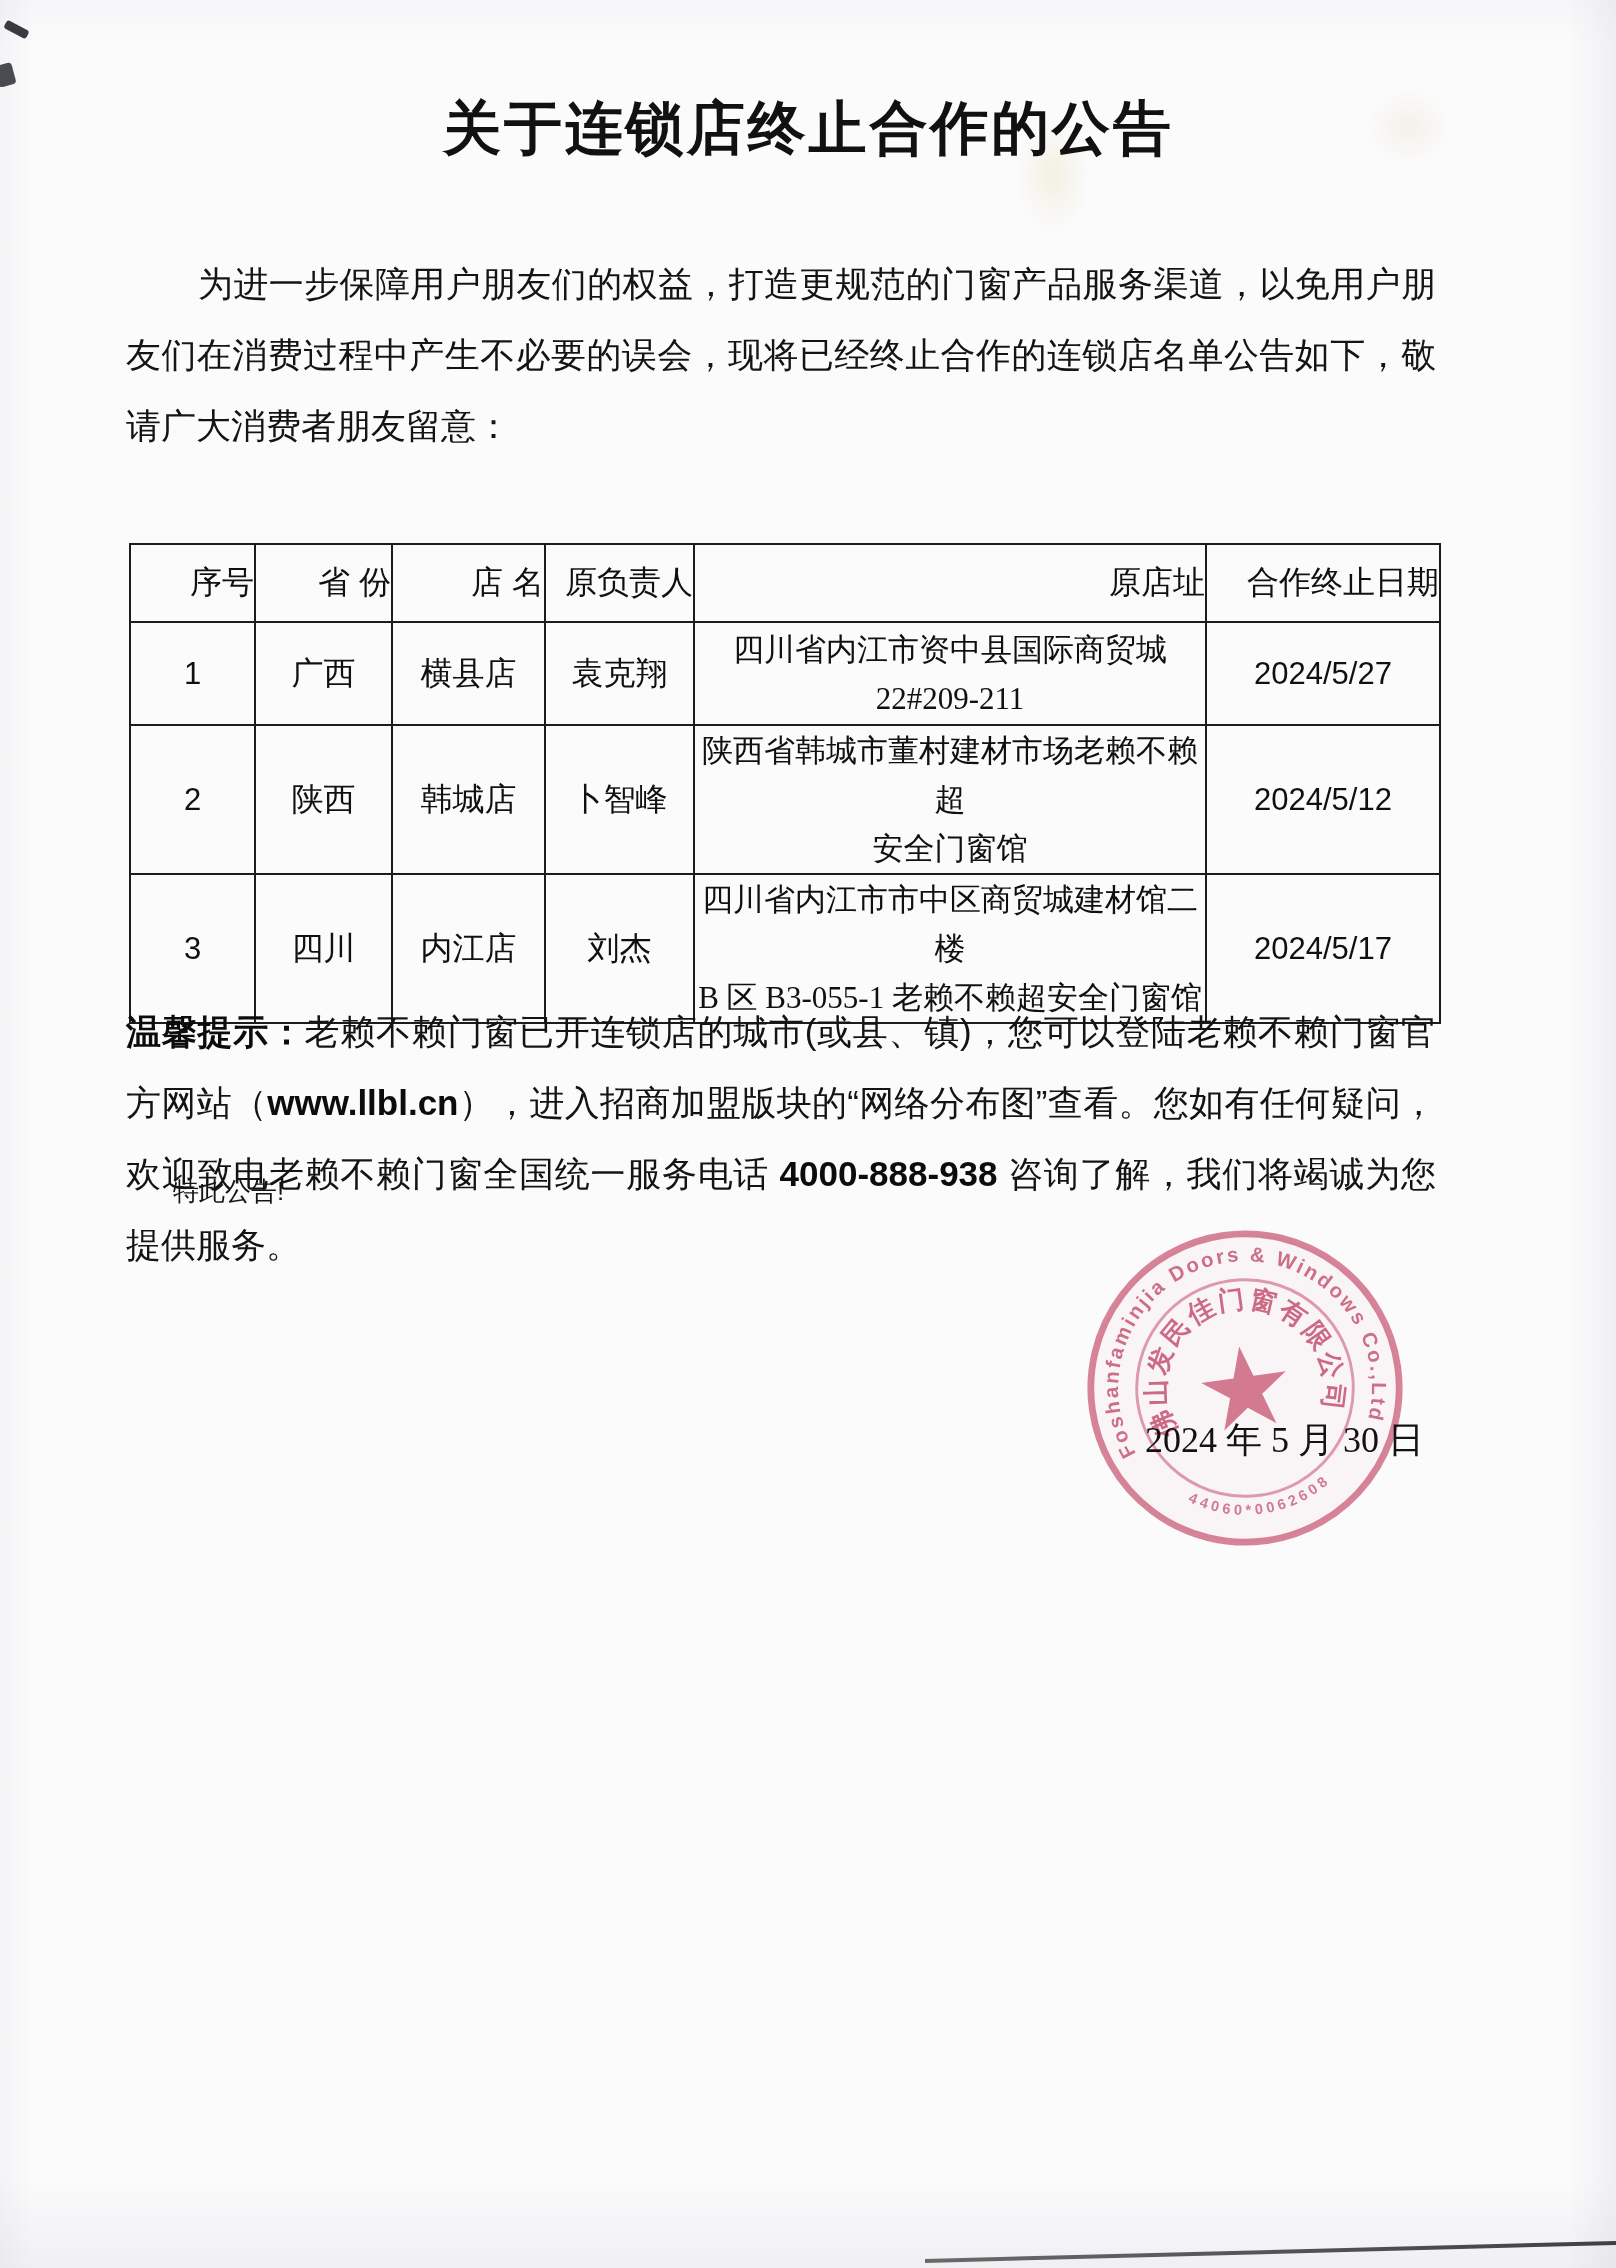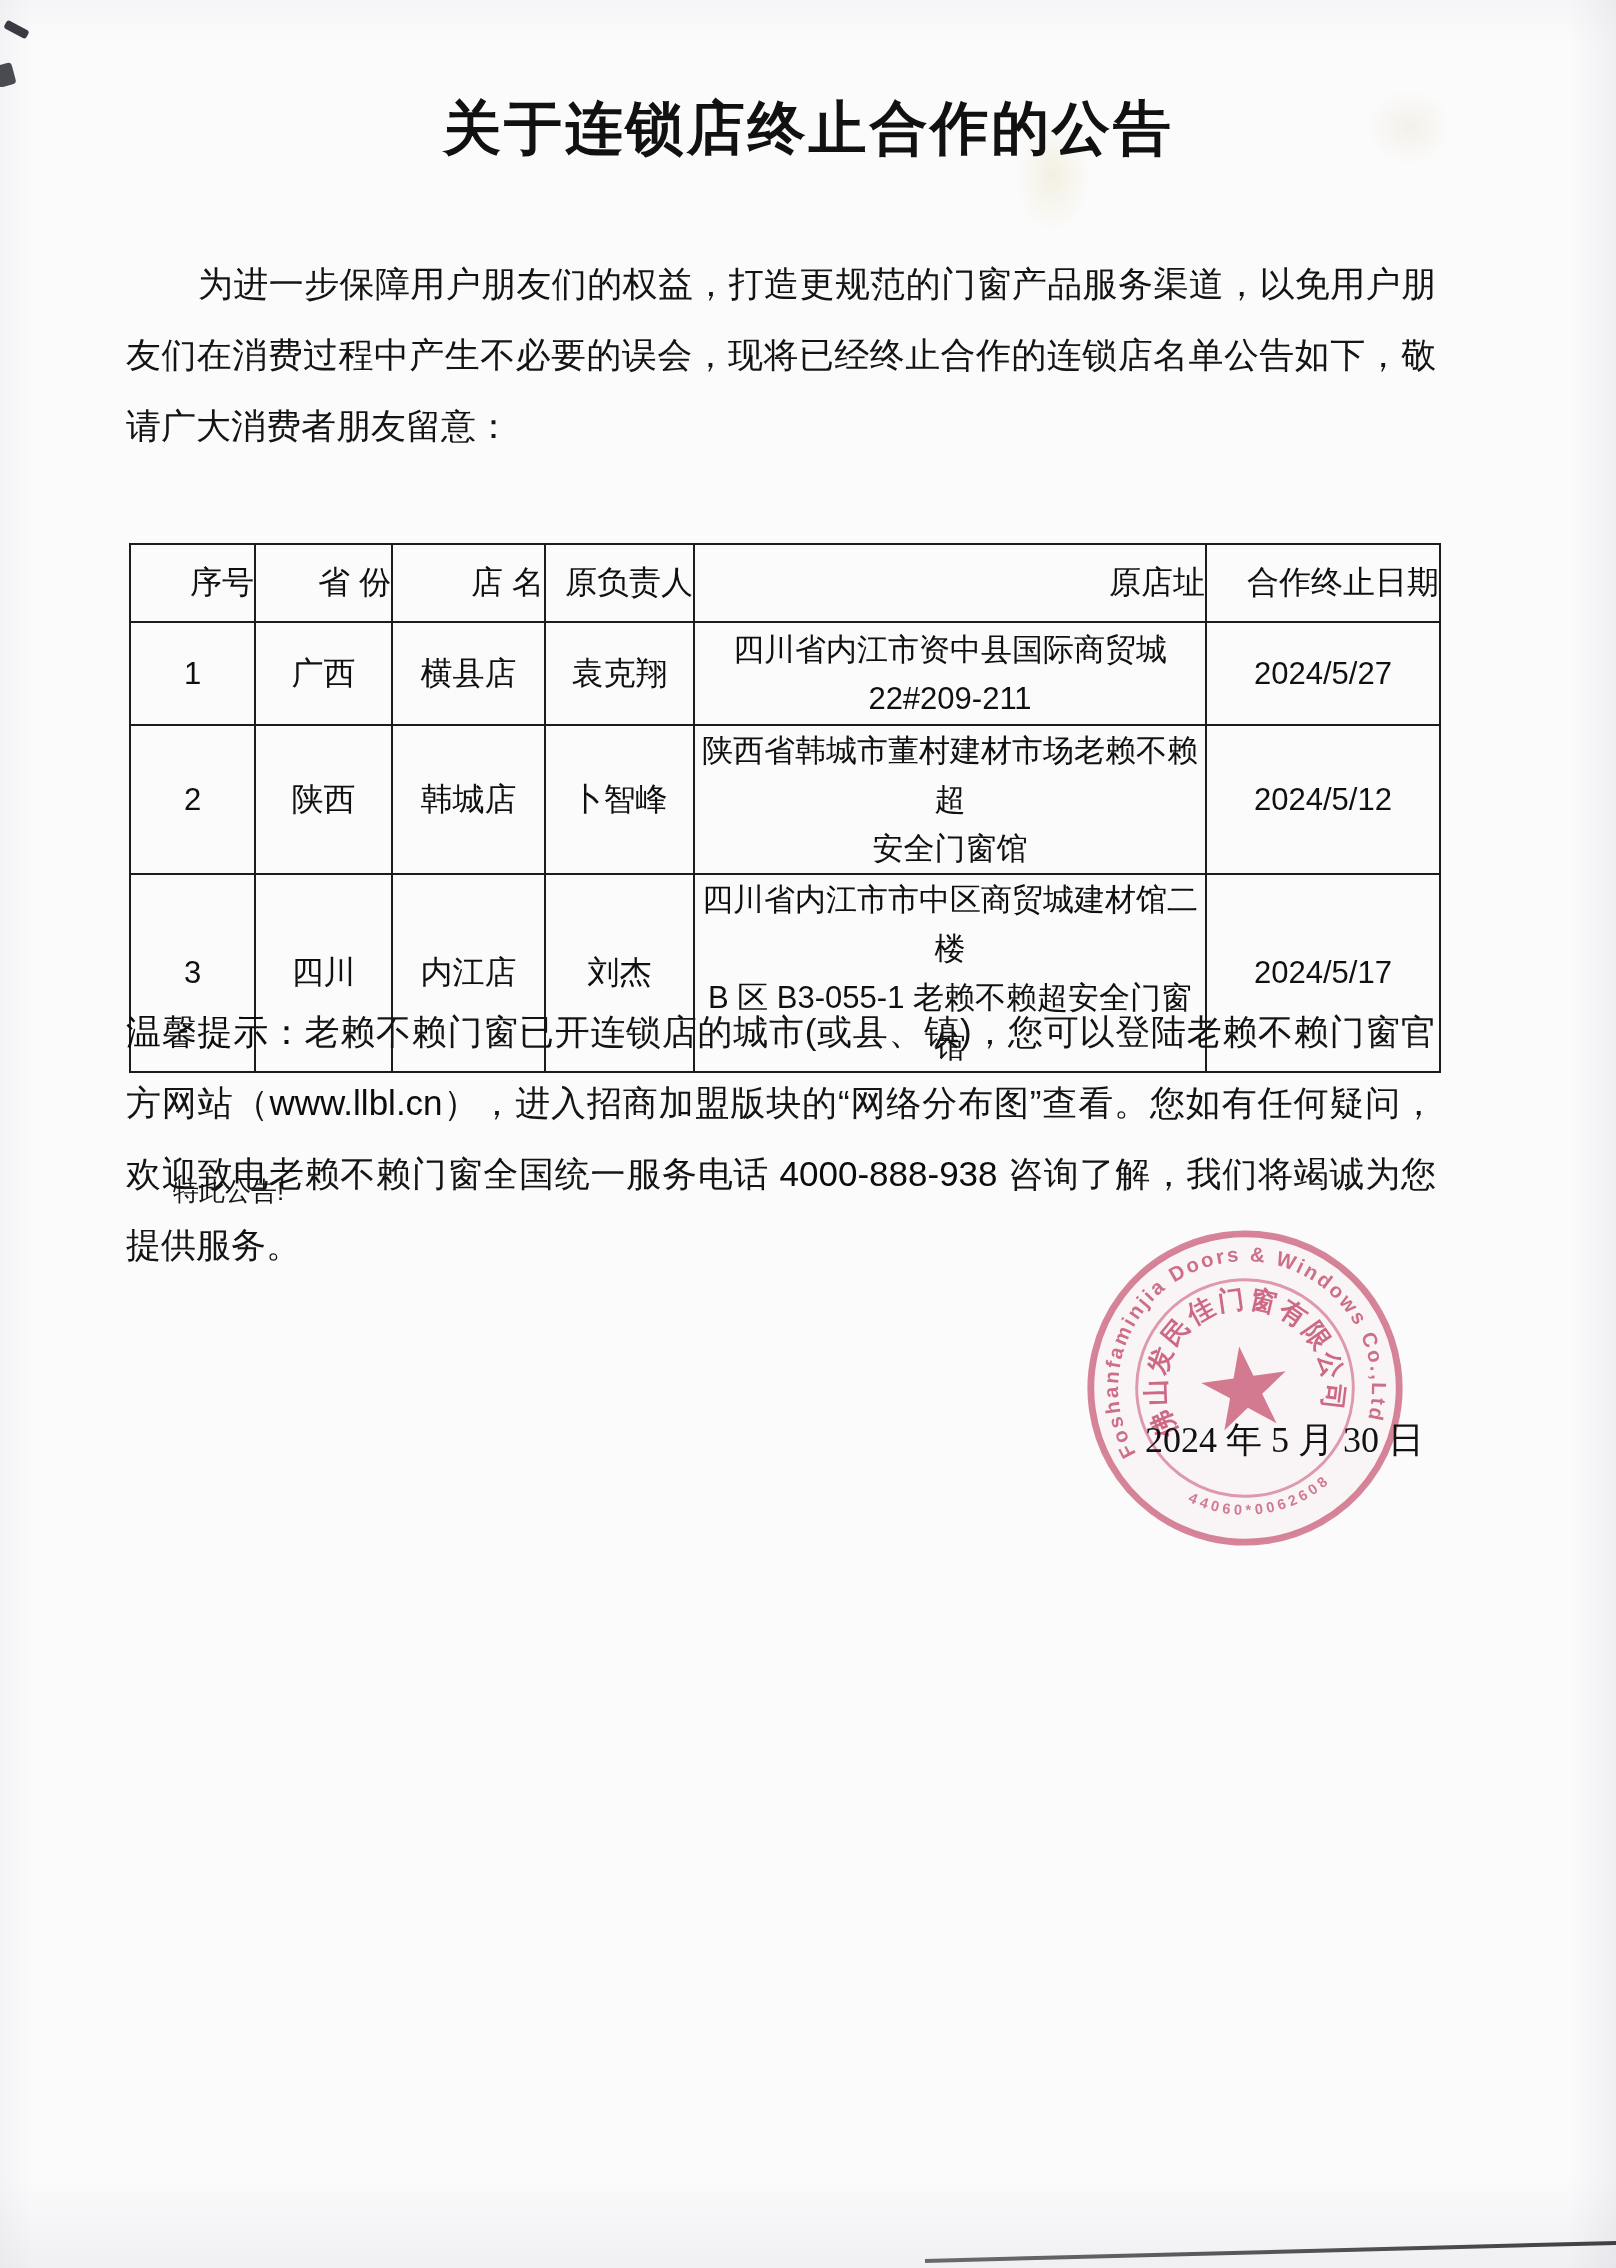--- a/index.html
+++ b/index.html
@@ -25,21 +25,21 @@
     text-align:center;font-size:58px;font-weight:bold;
     letter-spacing:2.9px;color:#111;
   }
   .para{
     position:absolute;left:126px;width:1310px;
     font-size:35px;line-height:71px;text-align:justify;
     color:#141414;
   }
   .intro{top:213px;text-indent:72px;}
   .tips{top:961px;}
-  .tips b{font-weight:normal;color:#0c0c0c;}
+  .tips b{font-weight:bold;color:#0c0c0c;}
   .closing{
     position:absolute;left:173px;top:1174px;
     font-size:26px;color:#141414;
   }
   table.coop{
     position:absolute;left:129px;top:543px;
     width:1310px;border-collapse:collapse;
     table-layout:fixed;
     font-size:32px;color:#101010;
     border:2.9px solid #1c1c1c;
@@ -49,21 +49,21 @@
     text-align:center;vertical-align:middle;
     padding:0;font-weight:normal;
   }
   table.coop thead tr{height:78px;}
   table.coop tbody tr{height:103px;}
   table.coop thead th{border-bottom-width:2.9px;text-align:right;}
   td.num, td.date{font-weight:600;font-size:31px;}
   td.addr{
     text-align:left;vertical-align:middle;
     padding:3.9px 5.9px 3.9px 7.8px;
-    font-family:Liberation Sans, sans-serif;
+    font-family:Liberation Serif, serif;
     font-size:31px;line-height:49px;
     white-space:pre-line;
   }
   .sig{
     position:absolute;right:193px;text-align:right;
     font-size:36px;color:#121212;z-index:3;
   }
   .sig-company{top:1354px;letter-spacing:1px;}
   .sig-date{top:1416px;font-family:Liberation Serif, serif;}
   

